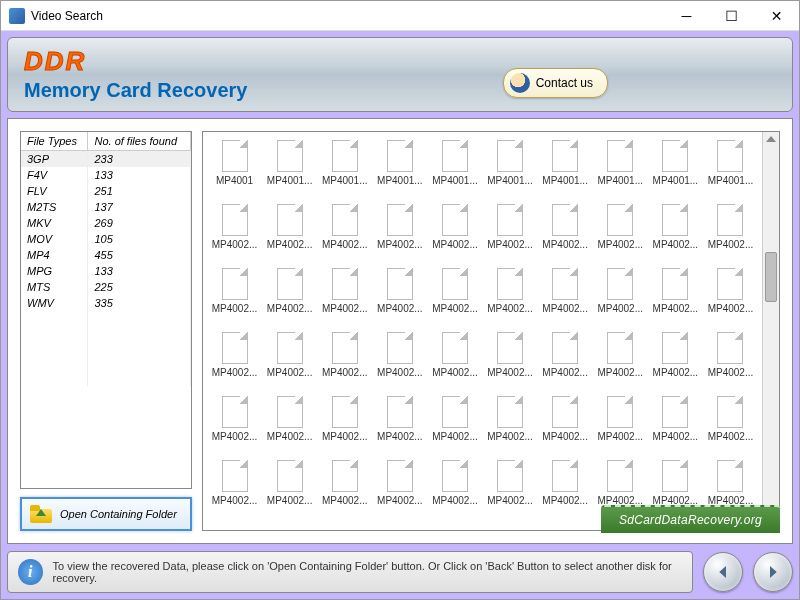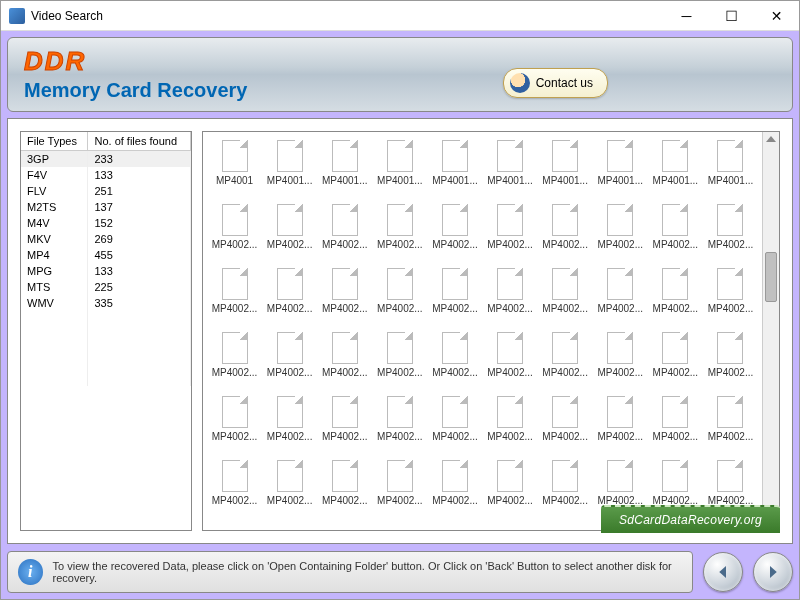--- a/index.html
+++ b/index.html
@@ -9,21 +9,21 @@
 .titlebar-icon { width: 16px; height: 16px; background: linear-gradient(135deg,#4a90d9,#2c5f9e); border-radius: 2px; margin-right: 6px; }
 .titlebar-title { font-size: 12px; flex: 1; }
 .win-controls { display: flex; }
 .win-btn { width: 45px; height: 30px; display: flex; align-items: center; justify-content: center; font-size: 14px; }
 .header { height: 85px; background: linear-gradient(to bottom, #e8ecef 0%, #c5d0d8 40%, #b8c5d0 50%, #d5dde3 100%); border: 1px solid #888; margin: 6px; border-radius: 6px; position: relative; padding: 8px 16px; }
 .logo-ddr { font-family: Arial, sans-serif; font-size: 26px; font-weight: 900; font-style: italic; letter-spacing: 2px; color: #ff6600; -webkit-text-stroke: 1px #cc4400; }
 .subtitle { color: #0066b3; font-size: 20px; font-weight: 600; margin-top: 2px; }
 .contact-btn { position: absolute; right: 184px; top: 10px; background: linear-gradient(#fffef0,#f5f0d0); border: 1px solid #bfa050; border-radius: 14px; padding: 4px 14px 4px 6px; display: flex; align-items: center; gap: 6px; font-size: 12px; box-shadow: 0 1px 2px rgba(0,0,0,0.2); margin-top: 20px; }
 .contact-avatar { width: 20px; height: 20px; background: radial-gradient(circle at 40% 35%, #ffe0b0 40%, #3060a0 42%); border-radius: 50%; }
 .content { flex: 1; margin: 0 6px 6px 6px; border: 1px solid #888; background: #fff; padding: 12px; display: flex; gap: 10px; position: relative; }
-.side-panel { width: 172px; display: flex; flex-direction: column; gap: 8px; }
+.side-panel { width: 172px; display: flex; flex-direction: column; gap: 8px; font-style: italic; }
 .table-box { border: 1px solid #888; background: #fff; flex: 1; font-size: 11px; }
 .table-box table { width: 100%; border-collapse: collapse; }
 .table-box th { text-align: left; padding: 3px 6px; border-right: 1px solid #ccc; border-bottom: 1px solid #ccc; background: #fff; font-weight: normal; }
 .table-box td { padding: 2px 6px; border-right: 1px solid #eee; }
 .table-box tr.sel td { background: #f0f0f0; }
 .table-box td.empty { height: 15px; }
 .open-btn { border: 2px solid #4a90d9; background: linear-gradient(#f8fbff,#e0ecf8); padding: 6px 8px; display: flex; align-items: center; gap: 8px; font-size: 11px; box-shadow: 0 0 3px rgba(74,144,217,0.5); }
 .folder-icon { width: 22px; height: 18px; position: relative; }
 .folder-icon::before { content:""; position:absolute; width: 22px; height: 14px; bottom:0; background: linear-gradient(#ffe066,#e6b800); border-radius: 2px; }
 .folder-icon::after { content:""; position:absolute; width:10px; height:6px; top:0; left:0; background:#e6b800; border-radius:2px 2px 0 0; }
@@ -90,28 +90,28 @@
               </tr>
               <tr>
                 <td>FLV</td>
                 <td>251</td>
               </tr>
               <tr>
                 <td>M2TS</td>
                 <td>137</td>
               </tr>
               <tr>
-                <td>M4V</td>
-                <td>152</td>
-              </tr>
-              <tr>
                 <td>MKV</td>
                 <td>269</td>
               </tr>
               <tr>
+                <td>MOV</td>
+                <td>105</td>
+              </tr>
+              <tr>
                 <td>MP4</td>
                 <td>455</td>
               </tr>
               <tr>
                 <td>MPG</td>
                 <td>133</td>
               </tr>
               <tr>
                 <td>MTS</td>
                 <td>225</td>
@@ -135,20 +135,26 @@
               <tr>
                 <td class="empty"></td>
                 <td class="empty"></td>
               </tr>
               <tr>
                 <td class="empty"></td>
                 <td class="empty"></td>
               </tr>
             </tbody>
         </table>
+      </div>
+      <div class="open-btn">
+        <div class="folder-icon">
+            <div class="folder-arrow"></div>
+          </div>
+        <span>Open Containing Folder</span>
       </div>
     </div>
 
     <div class="file-area">
       <div class="file-grid" id="file-grid">
           <div class="file-item">
             <div class="file-ico"></div>
             <div class="file-label">MP4001</div>
           </div>
           <div class="file-item">

